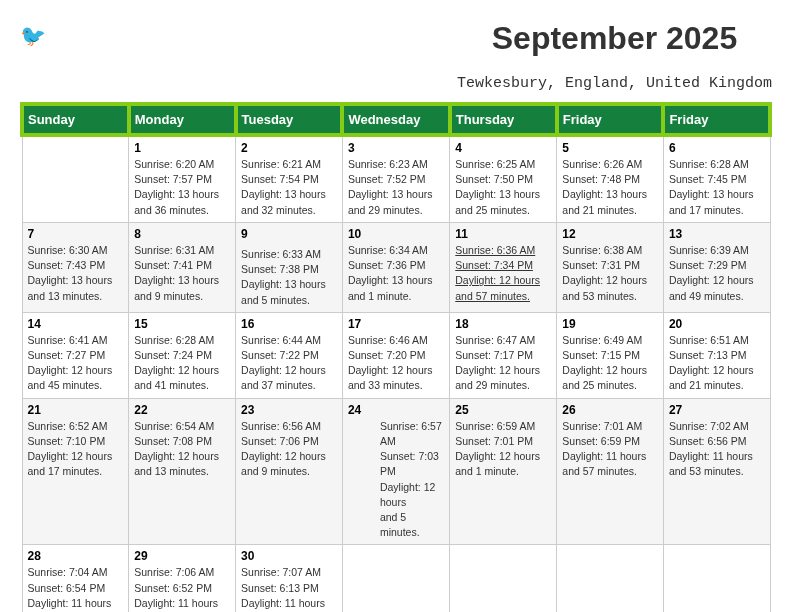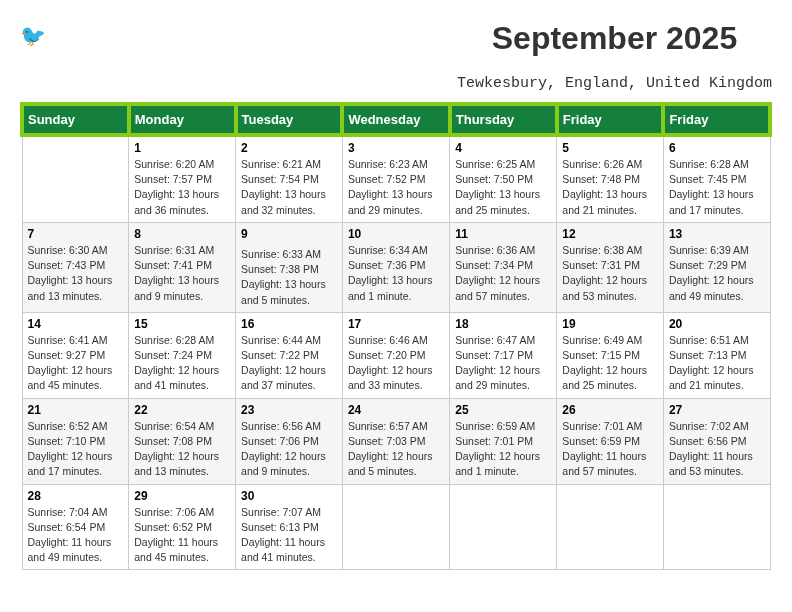--- a/index.html
+++ b/index.html
@@ -184,21 +184,21 @@
         </td>
         <td>
           <span class="day-num">10</span>
           <div class="day-info" style="white-space: pre-line;">Sunrise: 6:34 AM
 Sunset: 7:36 PM
 Daylight: 13 hours
 and 1 minute.</div>
         </td>
         <td>
           <span class="day-num">11</span>
-          <div class="day-info" style="white-space: pre-line;">Sunrise: 6:36 AM
+          <div class="day-info" style="white-space: pre-line; text-decoration: underline;">Sunrise: 6:36 AM
 Sunset: 7:34 PM
 Daylight: 12 hours
 and 57 minutes.</div>
         </td>
         <td>
           <span class="day-num">12</span>
           <div class="day-info" style="white-space: pre-line;">Sunrise: 6:38 AM
 Sunset: 7:31 PM
 Daylight: 12 hours
 and 53 minutes.</div>
@@ -208,21 +208,21 @@
           <div class="day-info" style="white-space: pre-line;">Sunrise: 6:39 AM
 Sunset: 7:29 PM
 Daylight: 12 hours
 and 49 minutes.</div>
         </td>
       </tr>
       <tr class="row-even">
         <td>
           <span class="day-num">14</span>
           <div class="day-info" style="white-space: pre-line;">Sunrise: 6:41 AM
-Sunset: 9:27 PM
+Sunset: 7:27 PM
 Daylight: 12 hours
 and 45 minutes.</div>
         </td>
         <td>
           <span class="day-num">15</span>
           <div class="day-info" style="white-space: pre-line;">Sunrise: 6:28 AM
 Sunset: 7:24 PM
 Daylight: 12 hours
 and 41 minutes.</div>
         </td>
@@ -279,21 +279,21 @@
         </td>
         <td>
           <span class="day-num">23</span>
           <div class="day-info" style="white-space: pre-line;">Sunrise: 6:56 AM
 Sunset: 7:06 PM
 Daylight: 12 hours
 and 9 minutes.</div>
         </td>
         <td>
           <span class="day-num">24</span>
-          <div class="day-info" style="white-space: pre-line;">Sunrise: 6:57 AM
+          <div class="day-info" style="white-space: pre-line; margin-left: 32px;">Sunrise: 6:57 AM
 Sunset: 7:03 PM
 Daylight: 12 hours
 and 5 minutes.</div>
         </td>
         <td>
           <span class="day-num">25</span>
           <div class="day-info" style="white-space: pre-line;">Sunrise: 6:59 AM
 Sunset: 7:01 PM
 Daylight: 12 hours
 and 1 minute.</div>

